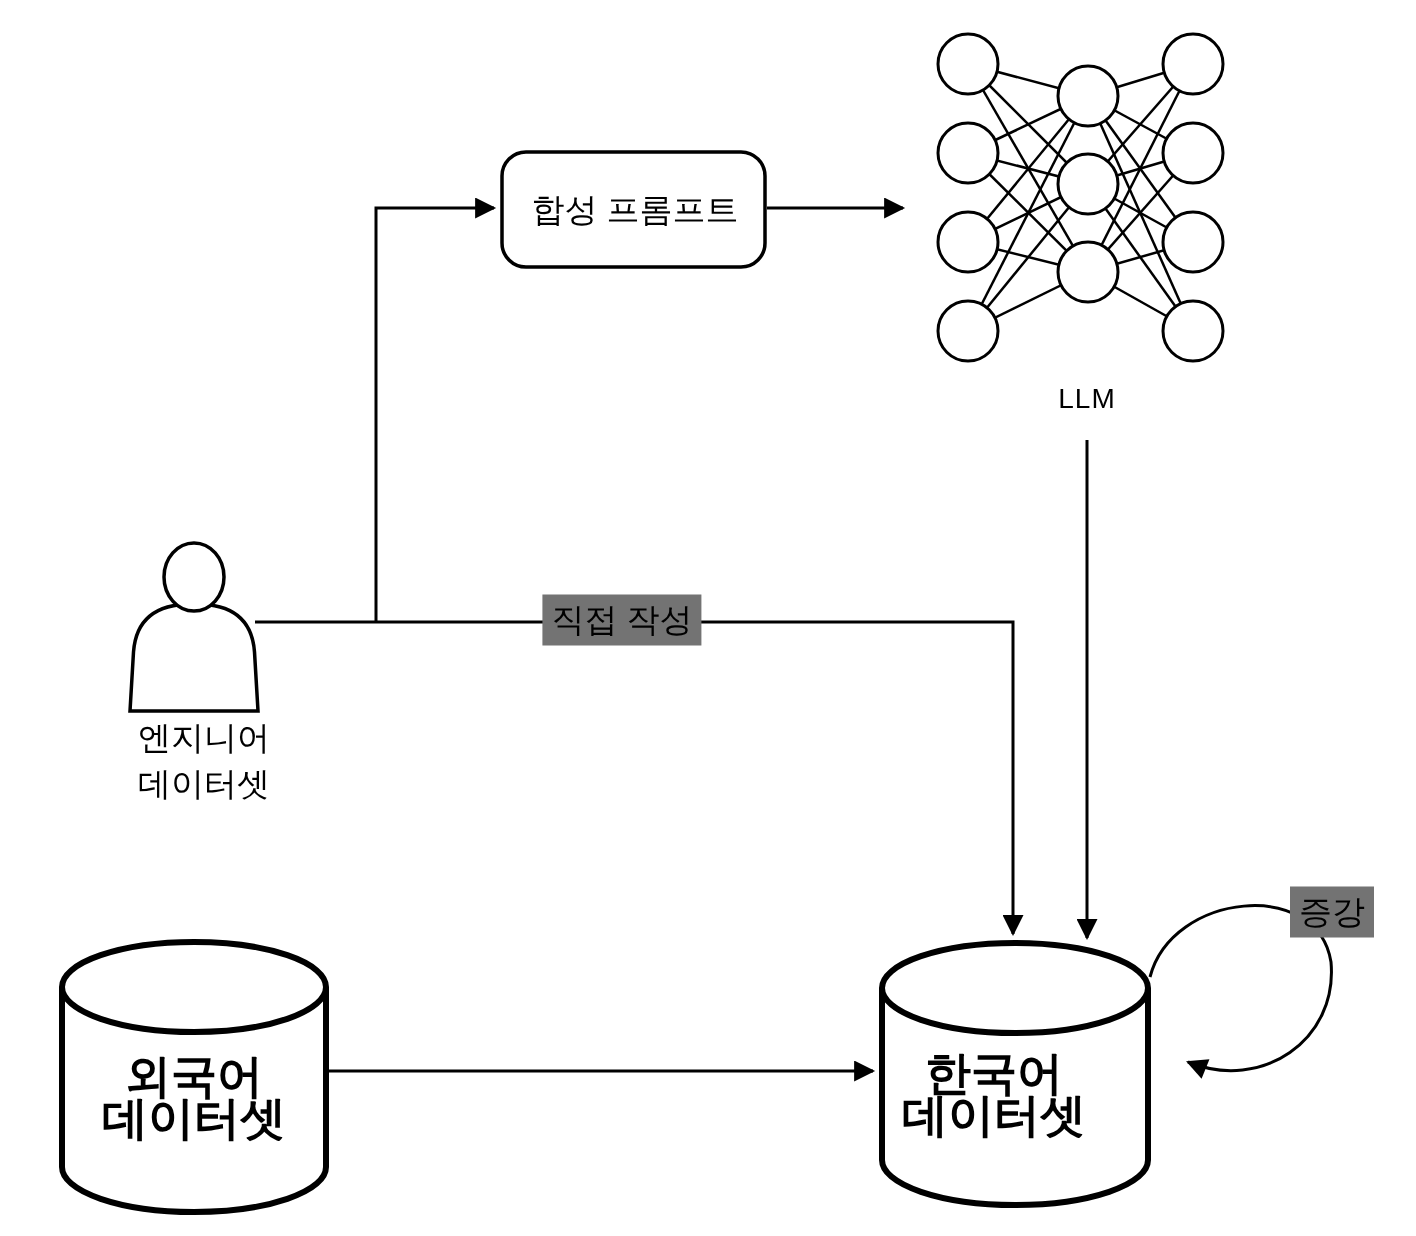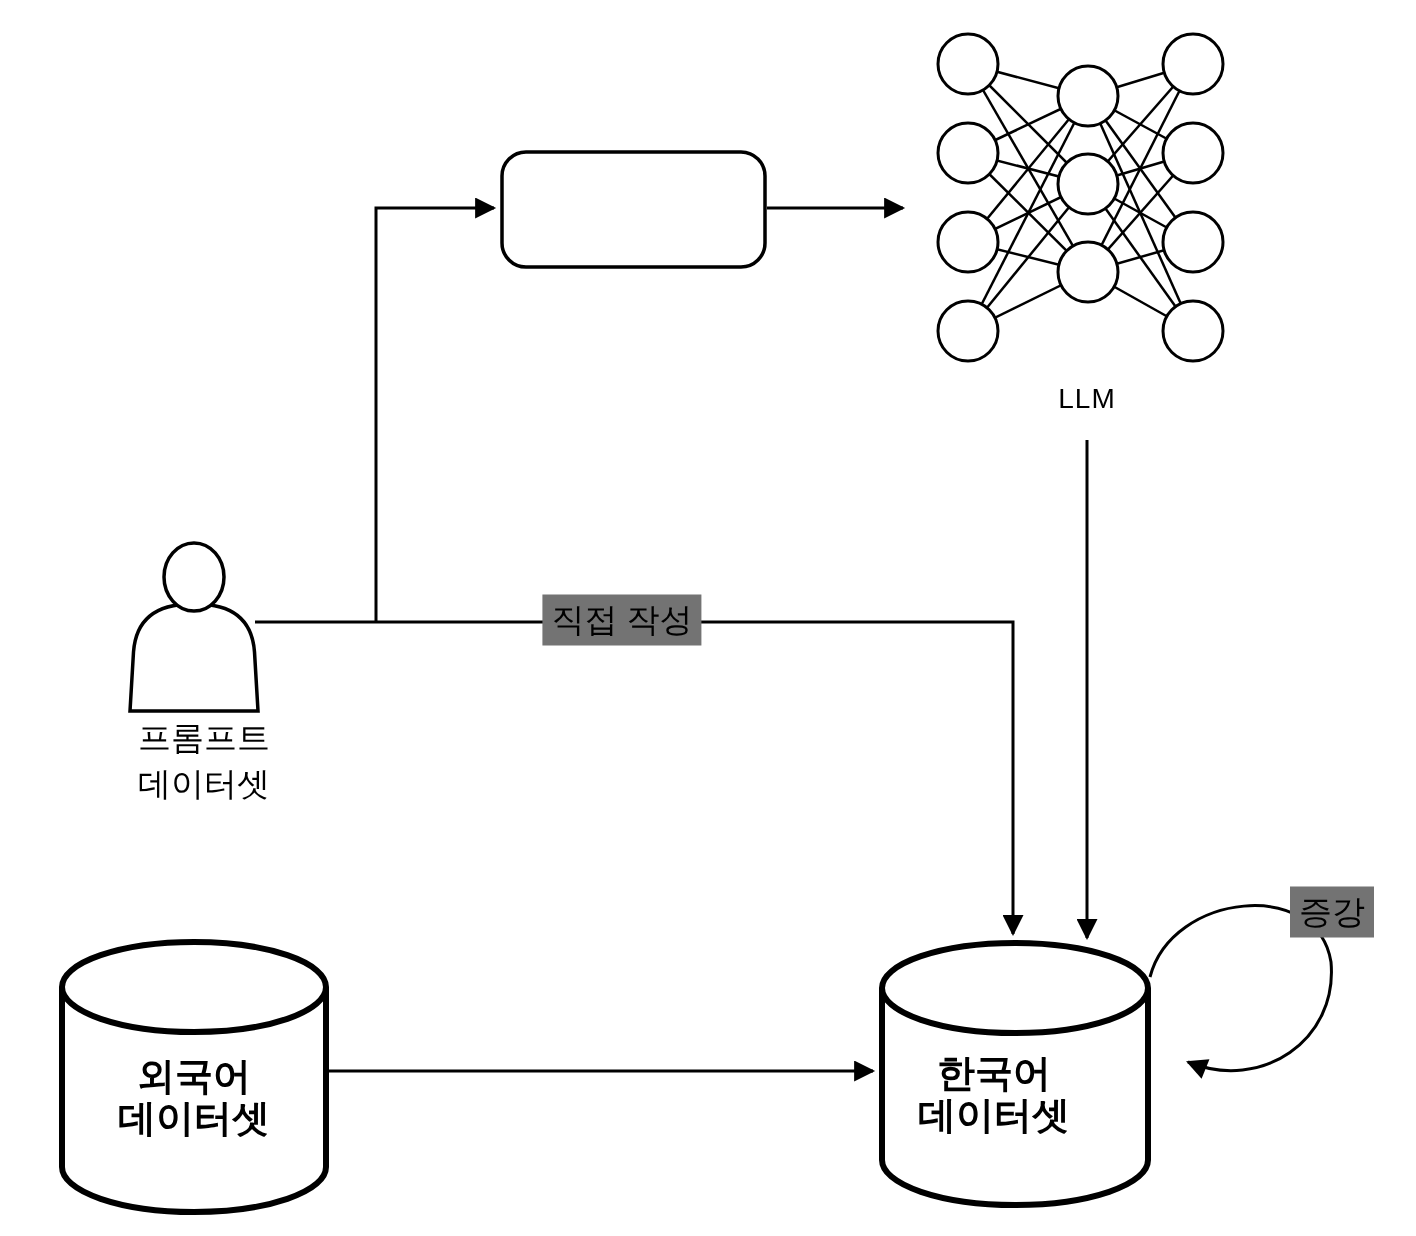--- a/index.html
+++ b/index.html
@@ -18,21 +18,21 @@
   .lbl {
     position: absolute;
     transform: translate(-50%, -50%);
     white-space: nowrap;
     color: #000000;
     text-align: center;
   }
   .lbl-node   { font-size: 33px; font-weight: 400; }
   .lbl-llm    { font-size: 28px; font-weight: 500; letter-spacing: 1px; }
   .lbl-online { font-size: 33px; font-weight: 400; background: #737373; padding: 3px 9px; }
-  .lbl-cyl    { font-size: 38px; font-weight: 700; line-height: 42px; }
+  .lbl-cyl    { font-size: 46px; font-weight: 700; line-height: 42px; }
   .lbl-person { font-size: 33px; font-weight: 400; line-height: 46px; }
 </style>
 </head>
 <body>
 
 <div id="stage">
 
   <svg id="diagram-svg" width="1416" height="1236" viewBox="0 0 1416 1236">
     <defs>
       <marker id="arrow" viewBox="0 0 10 10" refX="9" refY="5" markerWidth="25" markerHeight="21" orient="auto" markerUnits="userSpaceOnUse">
@@ -96,30 +96,31 @@
         <circle cx="1193" cy="331" r="30" class="nn-node"></circle>
       </g>
 
     <polyline class="flow-line" points="376,622 376,208 494,208" marker-end="url(#arrow)"></polyline>
     <line class="flow-line" x1="767" y1="208" x2="903" y2="208" marker-end="url(#arrow)"></line>
     <polyline class="flow-line" points="255,622 1013,622 1013,934" marker-end="url(#arrow)"></polyline>
     <line class="flow-line" x1="1087" y1="440" x2="1087" y2="938" marker-end="url(#arrow)"></line>
     <line class="flow-line" x1="327" y1="1071" x2="873" y2="1071" marker-end="url(#arrow)"></line>
   </svg>
 
+  <div class="lbl lbl-node" style="left:635px; top:210px;">합성 프롬프트</div>
 
   <div class="lbl lbl-llm" style="left:1087px; top:399px;">LLM</div>
 
   <div class="lbl lbl-online" style="left:622px; top:620px;">직접 작성</div>
 
 
   <div class="lbl lbl-online" style="left:1332px; top:912px;">증강</div>
 
   <div class="lbl lbl-person" style="left:204px; top:761px;">
-    <div>프롬프트</div>
+    <div>엔지니어</div>
     <div>데이터셋</div>
   </div>
 
   <div class="lbl lbl-cyl" style="left:194px; top:1097px;">
     <div>외국어</div>
     <div>데이터셋</div>
   </div>
 
   <div class="lbl lbl-cyl" style="left:994px; top:1094px;">
     <div>한국어</div>

